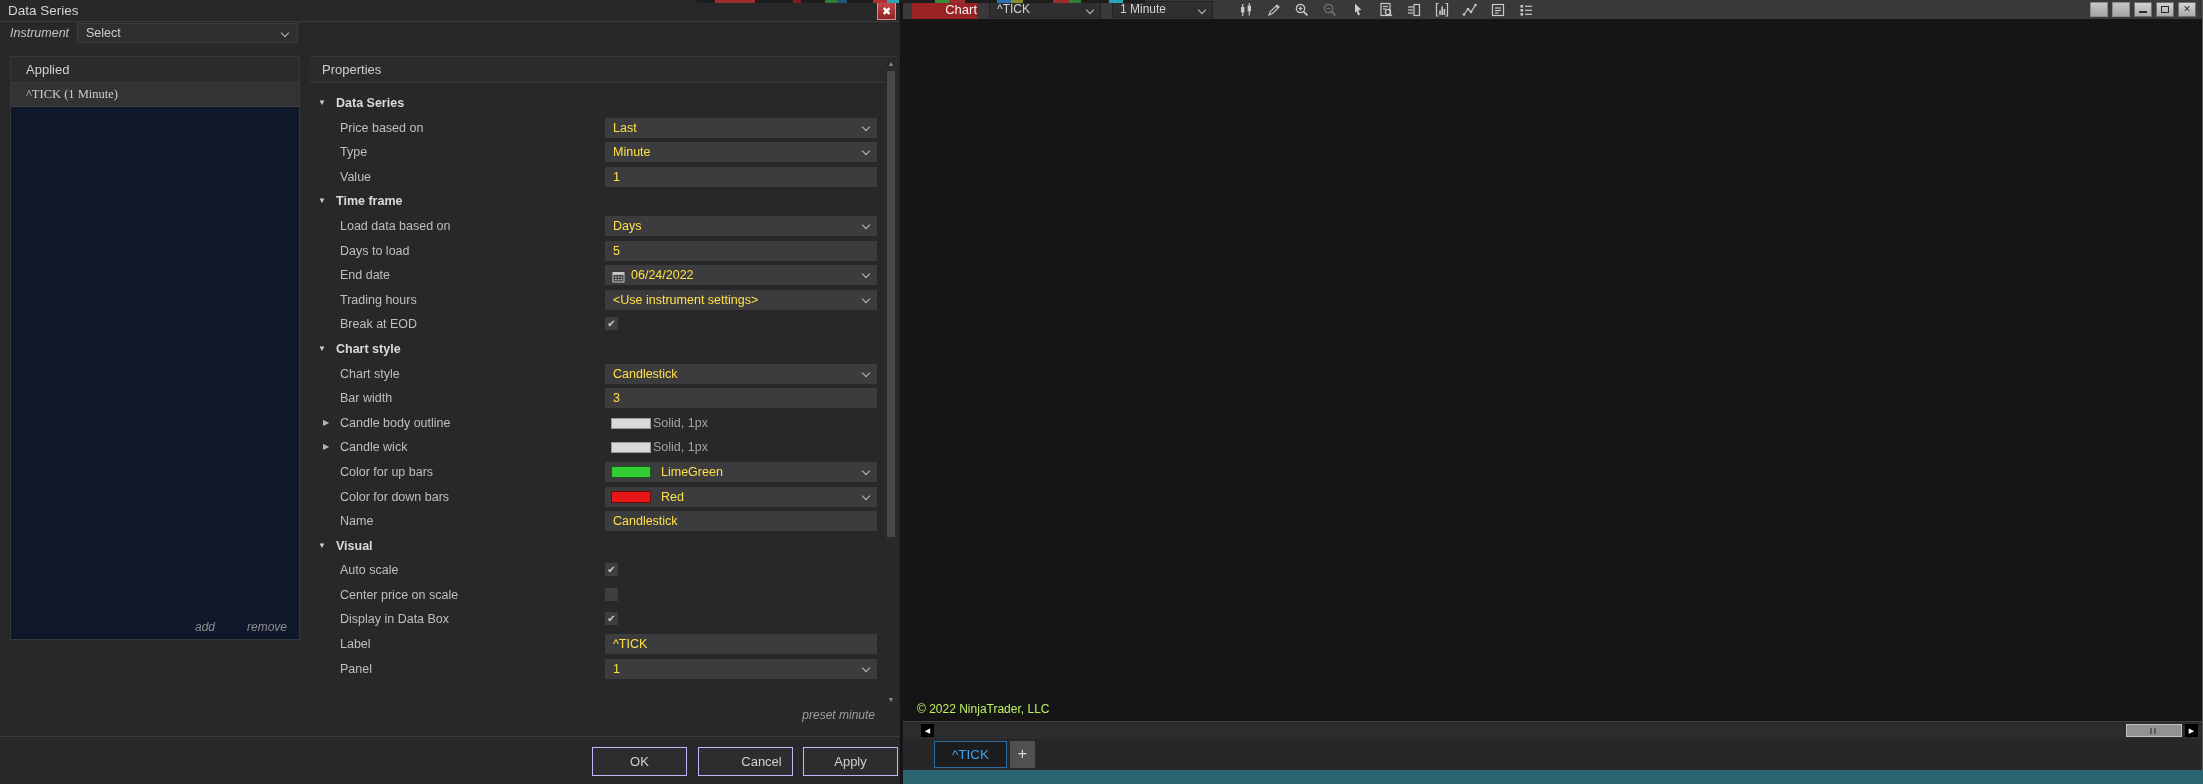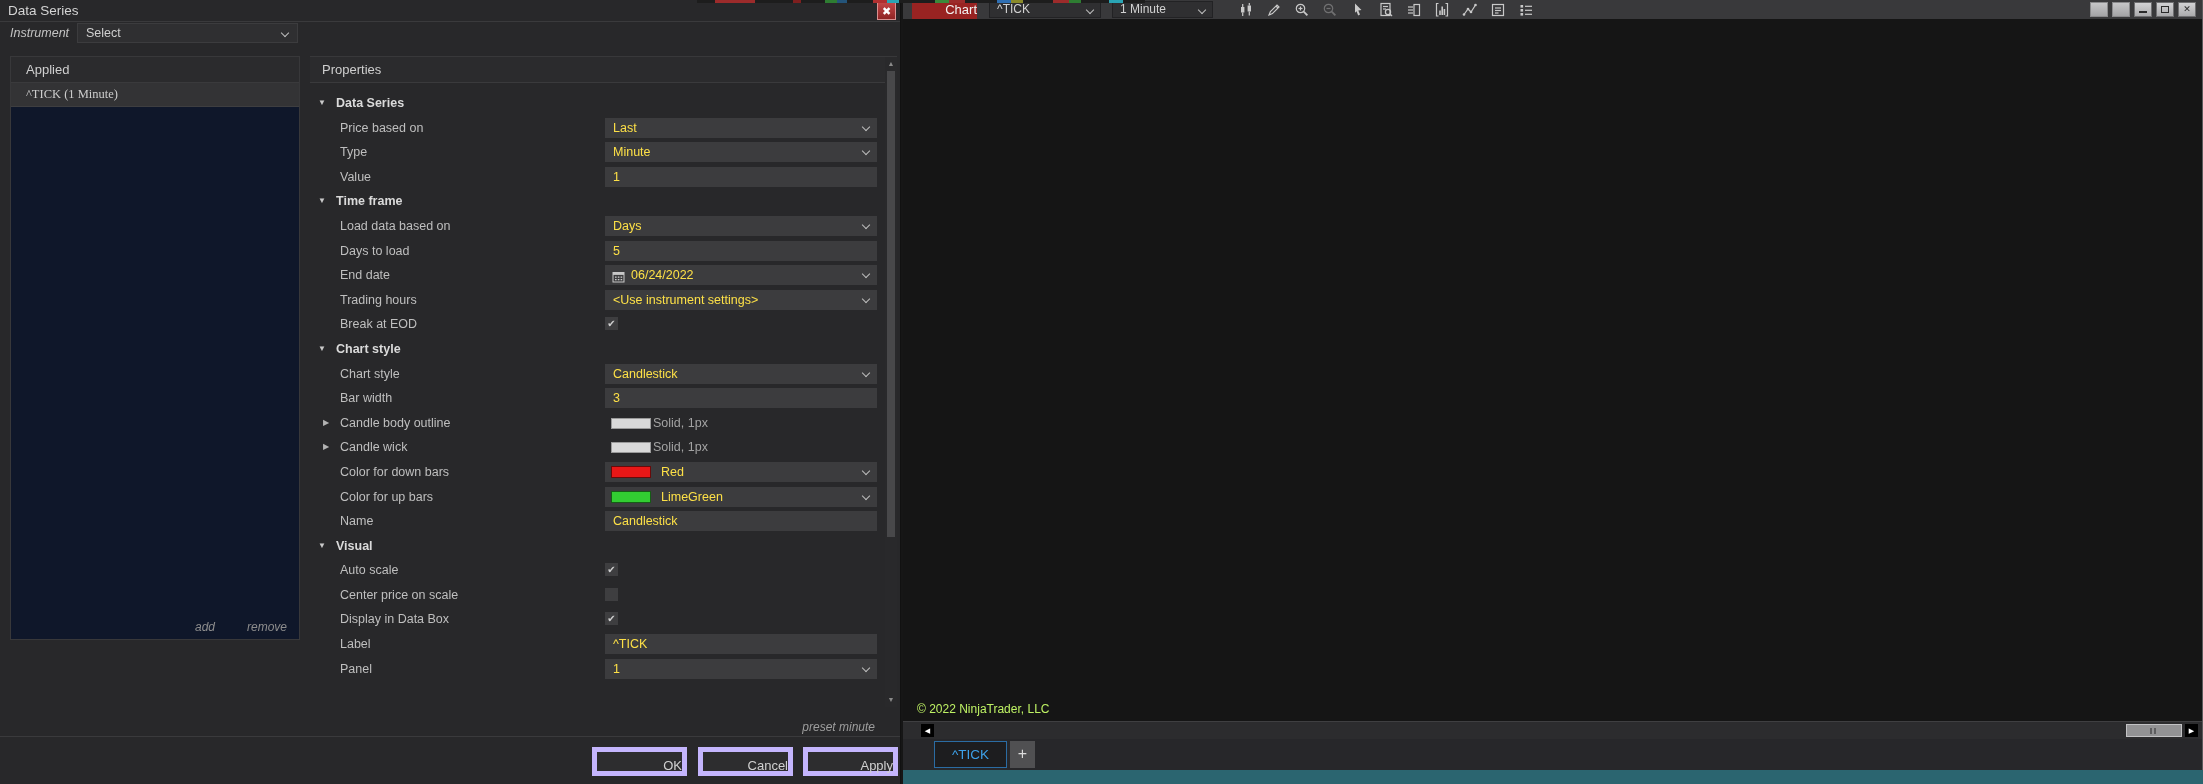--- a/index.html
+++ b/index.html
@@ -98,24 +98,24 @@
   .psw{position:absolute;left:6px;top:5px;width:40px;height:11px;background:#d9d9d9;border:1px solid #9a9a9a;}
   .ptext{position:absolute;left:48px;top:0;font-size:12.5px;color:#a3a3a3;line-height:20px;}
 
   .props-scrollbar{position:absolute;right:0;top:0;width:12px;height:650px;background:#29292b;}
   .sb-arrow{position:absolute;left:0;width:12px;height:12px;color:#8a8a8a;font-size:7px;text-align:center;line-height:12px;}
   .sb-up{top:1px;}
   .sb-down{bottom:1px;}
   .sb-thumb{position:absolute;left:2px;top:14px;width:8px;height:466px;background:#48484a;}
 
   .preset-label{position:absolute;left:310px;top:708px;width:565px;text-align:right;font-size:12px;
-    font-style:italic;color:#9e9e9e;margin-top:12px;}
+    font-style:italic;color:#9e9e9e;}
   .dlg-footer-line{position:absolute;left:0;right:0;top:736px;border-top:1px solid #3a3a3c;}
-  .dlg-btn{position:absolute;top:747px;width:95px;height:29px;background:#2d2d2f;border:5px solid #c4b5fd;
-    color:#d0d0d0;font-size:13px;text-align:right;line-height:27px;}
+  .dlg-btn{position:absolute;top:747px;width:95px;height:29px;background:#2d2d2f;border:1px solid #c4b5fd;
+    color:#d0d0d0;font-size:13px;text-align:center;line-height:27px;}
   #btn-ok{left:592px;} #btn-cancel{left:698px;padding-left:32px;} #btn-apply{left:803px;}
 </style>
 </head>
 <body>
 
 <div id="stage">
 
   <div class="chart-window">
     <div class="chart-toolbar">
       <div class="chart-title-tab">Chart</div>
@@ -371,32 +371,32 @@
           </div>
           <div class="prop-row">
             <span class="subtri">▶</span>
             <span class="plabel">Candle wick</span>
             <div class="pen">
               <span class="psw" style="background: rgb(217, 217, 217);"></span>
               <span class="ptext">Solid, 1px</span>
             </div>
           </div>
           <div class="prop-row">
+            <span class="plabel">Color for up bars</span>
+            <div class="field colorfield">
+              <span class="csw" style="background: rgb(50, 205, 50);"></span>
+              <span class="ftext">LimeGreen</span>
+              <i class="chev"></i>
+            </div>
+          </div>
+          <div class="prop-row">
             <span class="plabel">Color for down bars</span>
             <div class="field colorfield">
               <span class="csw" style="background: rgb(232, 23, 23);"></span>
               <span class="ftext">Red</span>
-              <i class="chev"></i>
-            </div>
-          </div>
-          <div class="prop-row">
-            <span class="plabel">Color for up bars</span>
-            <div class="field colorfield">
-              <span class="csw" style="background: rgb(50, 205, 50);"></span>
-              <span class="ftext">LimeGreen</span>
               <i class="chev"></i>
             </div>
           </div>
           <div class="prop-row">
             <span class="plabel">Name</span>
             <div class="field">
               <span class="ftext">Candlestick</span>
             </div>
           </div>
           <div class="prop-row">

